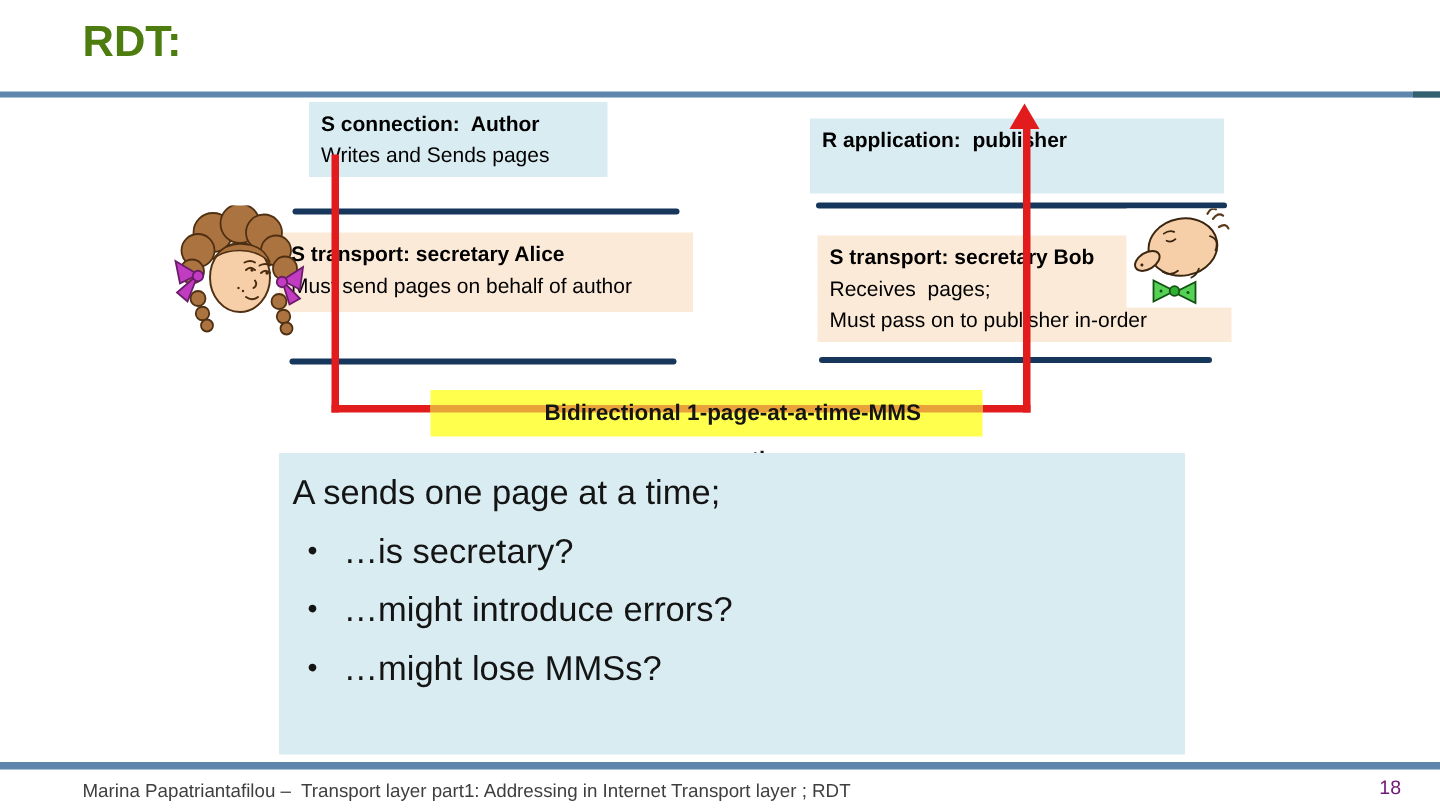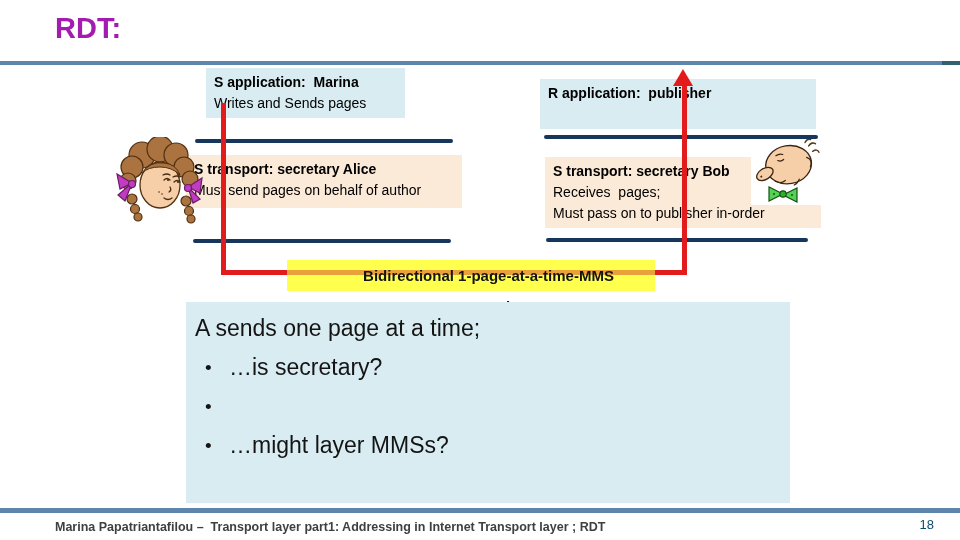--- a/index.html
+++ b/index.html
@@ -2,21 +2,21 @@
 <html><head>
 <meta charset="utf-8">
 <style>
   html,body{margin:0;padding:0;background:#fff;}
   .slide{
     position:relative;width:960px;height:540px;background:#ffffff;overflow:hidden;
     font-family:"Liberation Sans",sans-serif;color:#000;
   }
   .pre{white-space:pre-wrap;}
   
-  .title{position:absolute;left:55px;top:12px;font-size:29px;font-weight:bold;color:#a21caf;}
+  .title{position:absolute;left:55px;top:12px;font-size:29px;font-weight:bold;color:#4d7c0f;}
   
   .rule{position:absolute;left:0;width:960px;height:4px;background:#5e86ad;}
   .rule-top{top:61px;}
   .rule-top-end{position:absolute;top:61px;left:942px;width:18px;height:4px;background:#33606f;}
   .rule-bottom{top:508px;height:5px;}
   
   .panel{position:absolute;padding:4px 8px;box-sizing:border-box;font-size:14px;line-height:21px;}
   .panel .panel-title{font-weight:bold;}
   .app{background:#d9ecf2;}
   .peach{background:#fcead8;}
@@ -43,34 +43,34 @@
   .conn-stripe{position:absolute;left:0;top:10px;width:100%;height:5px;background:#e9a13a;}
   .conn-text{position:relative;text-align:center;font-weight:bold;font-size:15px;line-height:31px;color:#151515;margin-left:35px;}
   
   .question-box{
     position:absolute;left:186px;top:302px;width:604px;height:201px;background:#d9ecf2;
     box-sizing:border-box;padding:7px 10px 0 9px;font-size:23px;line-height:39px;color:#141414;overflow:hidden;
   }
   .q-bullet{display:flex;}
   .b-glyph{width:24px;margin-left:10px;font-size:19px;}
   
-  .footer-credit{position:absolute;left:55px;top:520px;font-size:12.5px;font-weight:bold;color:#3f3f3f;}
-  .page-number{position:absolute;right:26px;top:517px;font-size:13px;color:#0c4a6e;}
+  .footer-credit{position:absolute;left:55px;top:520px;font-size:12.5px;font-weight:normal;color:#3f3f3f;}
+  .page-number{position:absolute;right:26px;top:517px;font-size:13px;color:#701a75;}
 </style>
 </head>
 <body>
 
 <div class="slide">
 
   <div class="title">RDT:</div>
   <div class="rule rule-top"></div>
   <div class="rule-top-end"></div>
 
   <div class="panel app sender-app">
-    <div class="panel-title pre">S application:  Marina</div>
+    <div class="panel-title pre">S connection:  Author</div>
     <div class="panel-body">Writes and Sends pages</div>
   </div>
   <div class="panel app receiver-app">
     <div class="panel-title pre">R application:  publisher</div>
   </div>
 
   <div class="layer-line" style="left:195px;top:139px;width:258px;"></div>
   <div class="layer-line" style="left:544px;top:135px;width:274px;"></div>
   <div class="layer-line" style="left:193px;top:239px;width:258px;"></div>
   <div class="layer-line" style="left:546px;top:238px;width:262px;"></div>
@@ -171,24 +171,25 @@
   </div>
 
   <div class="question-box">
     <div class="q-line pre">A sends one page at a time;</div>
     <div class="q-bullet">
       <span class="b-glyph">•</span>
       <span class="b-text">…is secretary?</span>
     </div>
     <div class="q-bullet">
       <span class="b-glyph">•</span>
+      <span class="b-text">…might introduce errors?</span>
     </div>
     <div class="q-bullet">
       <span class="b-glyph">•</span>
-      <span class="b-text">…might layer MMSs?</span>
+      <span class="b-text">…might lose MMSs?</span>
     </div>
   </div>
 
   <div class="rule rule-bottom"></div>
   <div class="footer-credit pre">Marina Papatriantafilou –  Transport layer part1: Addressing in Internet Transport layer ; RDT</div>
   <div class="page-number">18</div>
 
 </div>
 
 </body></html>

